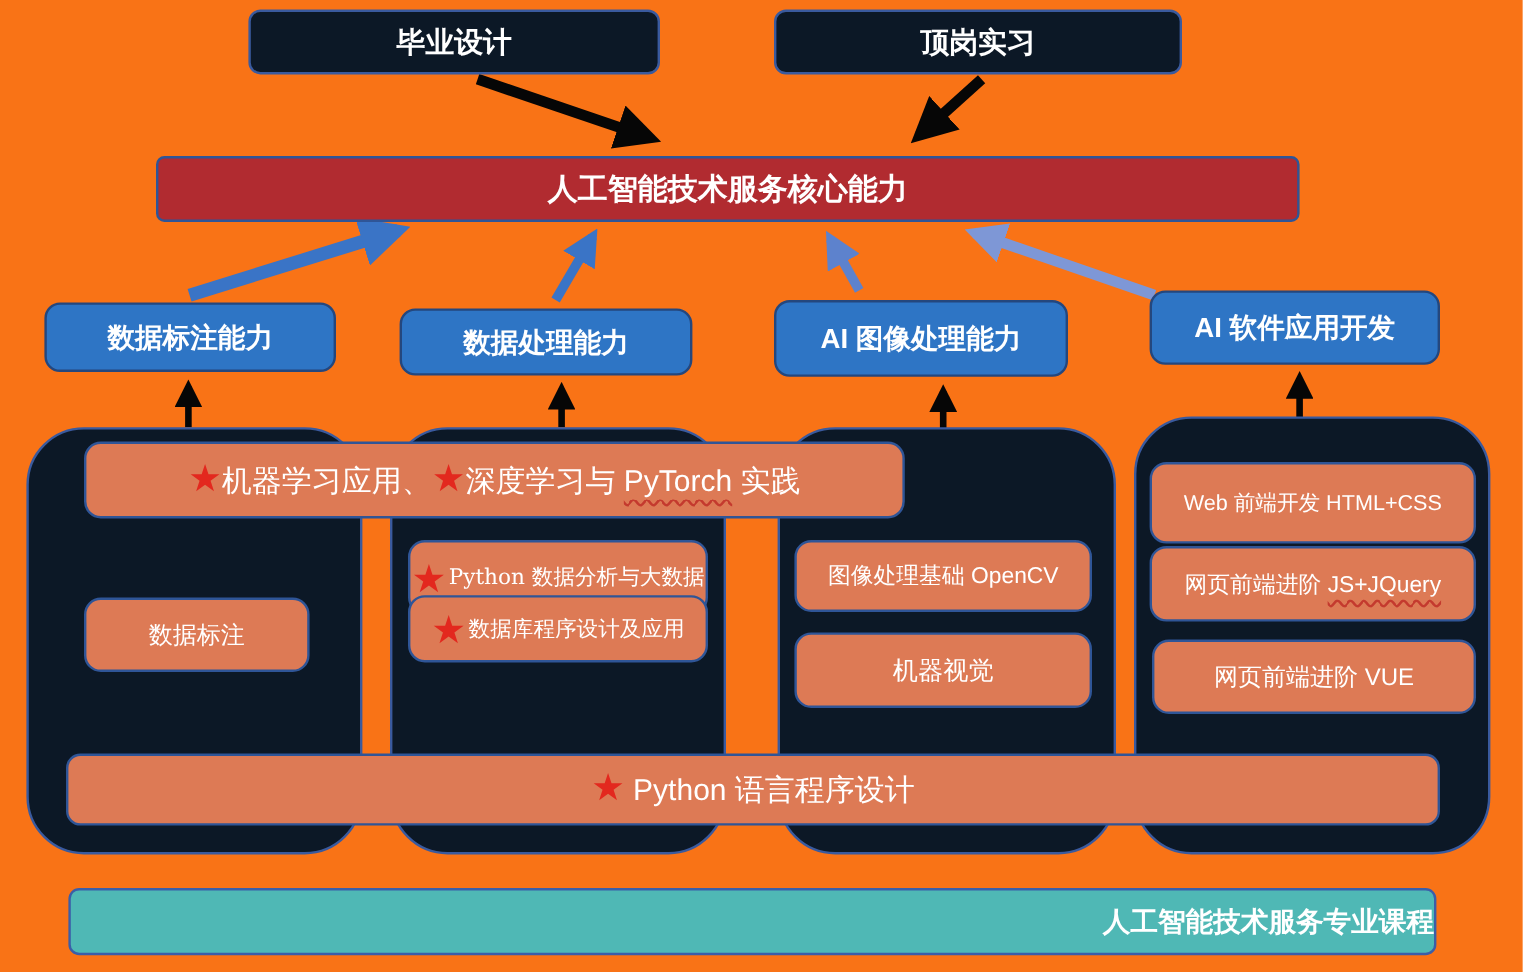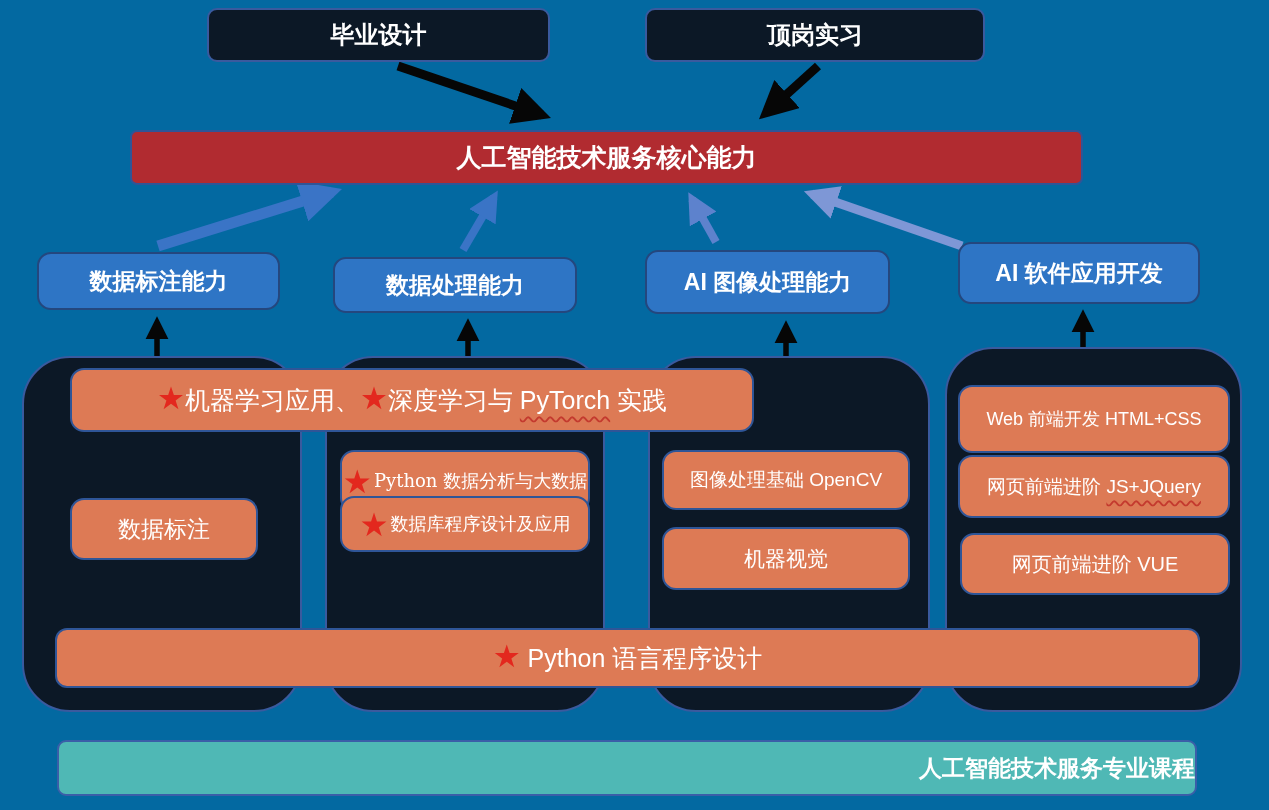--- a/index.html
+++ b/index.html
@@ -1,17 +1,17 @@
 <!DOCTYPE html>
 <html style="--navy-dark: #0C1826; --navy-border: #3A5A9E; --red: #B12B30; --red-border: #2F5597; --blue-box: #2E75C5; --blue-box-border: #24477E; --orange: #DD7A55; --orange-border: #2F5597; --teal: #4FB8B5; --teal-border: #3B5EA8; --star: #E3281E; --squiggle: #C43A2E; --arrow-black: #060606; --arrow-blue: #3A74C6; --arrow-blue-mid: #5D82CD; --arrow-blue-light: #7E97D6;"><head>
 <meta charset="utf-8">
 <style>
   html,body{margin:0;padding:0;background:#fff;}
   body{width:1269px;height:810px;position:relative;font-family:"Liberation Sans","DejaVu Sans",sans-serif;}
-  .canvas{position:relative;width:1269px;height:810px;overflow:hidden;background:#0369a1;}
+  .canvas{position:relative;width:1269px;height:810px;overflow:hidden;background:#f97316;}
   .abs{position:absolute;box-sizing:border-box;display:flex;align-items:center;justify-content:center;text-align:center;}
   .darkbox{background:var(--navy-dark,#0C1826);border:2.5px solid var(--navy-border,#3A5A9E);border-radius:10px;color:#fff;font-size:24px;font-weight:600;z-index:3;}
   .redbar{background:var(--red,#B12B30);border:2px solid var(--red-border,#2F5597);border-radius:7px;color:#fff;font-size:25px;font-weight:700;z-index:3;}
   .bluebox{background:var(--blue-box,#2E75C5);border:2px solid var(--blue-box-border,#24477E);border-radius:13px;color:#fff;font-size:23px;font-weight:600;z-index:3;}
   .container{background:var(--navy-dark,#0C1826);border:2.5px solid var(--navy-border,#3A5A9E);border-radius:48px;z-index:2;}
   .orange{background:var(--orange,#DD7A55);border:2.5px solid var(--orange-border,#2F5597);border-radius:14px;color:#fff;z-index:3;}
   .tealbar{background:var(--teal,#4FB8B5);border:2px solid var(--teal-border,#3B5EA8);border-radius:9px;color:#fff;font-size:23px;font-weight:700;z-index:3;justify-content:flex-end;}
   .serif{font-family:"DejaVu Serif","Liberation Serif",serif;}
   .star{color:var(--star,#E3281E);font-size:1.25em;line-height:0;}
   .star-big{color:var(--star,#E3281E);font-size:1.8em;line-height:0;vertical-align:middle;margin-right:2px;}
@@ -61,21 +61,21 @@
     <span>毕业设计</span>
   </div>
   <div class="abs darkbox" style="left:645px;top:8px;width:340px;height:54px;">
     <span>顶岗实习</span>
   </div>
 
   <div class="abs redbar" style="left:130px;top:130px;width:953px;height:55px;">
     <span>人工智能技术服务核心能力</span>
   </div>
 
-  <div class="abs bluebox" style="left:37px;top:252px;width:243px;height:58px;border-radius:14px;">
+  <div class="abs bluebox" style="left:37px;top:252px;width:243px;height:58px;">
     <span>数据标注能力</span>
   </div>
   <div class="abs bluebox" style="left:333px;top:257px;width:244px;height:56px;">
     <span>数据处理能力</span>
   </div>
   <div class="abs bluebox" style="left:645px;top:250px;width:245px;height:64px;">
     <span>AI 图像处理能力</span>
   </div>
   <div class="abs bluebox" style="left:958px;top:242px;width:242px;height:62px;">
     <span>AI 软件应用开发</span>
@@ -85,21 +85,21 @@
   <div class="abs container" style="left:325px;top:356px;width:280px;height:356px;"></div>
   <div class="abs container" style="left:648px;top:356px;width:282px;height:356px;"></div>
   <div class="abs container" style="left:945px;top:347px;width:297px;height:365px;"></div>
 
   <div class="abs orange" style="left:70px;top:368px;width:684px;height:64px;font-size:25px;">
     <span>
       <span class="star">★</span><span>机器学习应用、</span><span class="star">★</span><span>深度学习与 </span><span class="wavy">PyTorch</span><span> 实践</span>
     </span>
   </div>
 
-  <div class="abs orange" style="left:70px;top:498px;width:188px;height:62px;font-size:23px;">
+  <div class="abs orange" style="left:70px;top:498px;width:188px;height:62px;font-size:20px;">
     <span>数据标注</span>
   </div>
 
   <div class="abs orange serif" style="left:340px;top:450px;width:250px;height:62px;font-size:18px;">
     <span>
       <span class="star-big">★</span><span>Python 数据分析与大数据</span>
     </span>
   </div>
   <div class="abs orange serif" style="left:340px;top:496px;width:250px;height:56px;font-size:18px;">
     <span>

